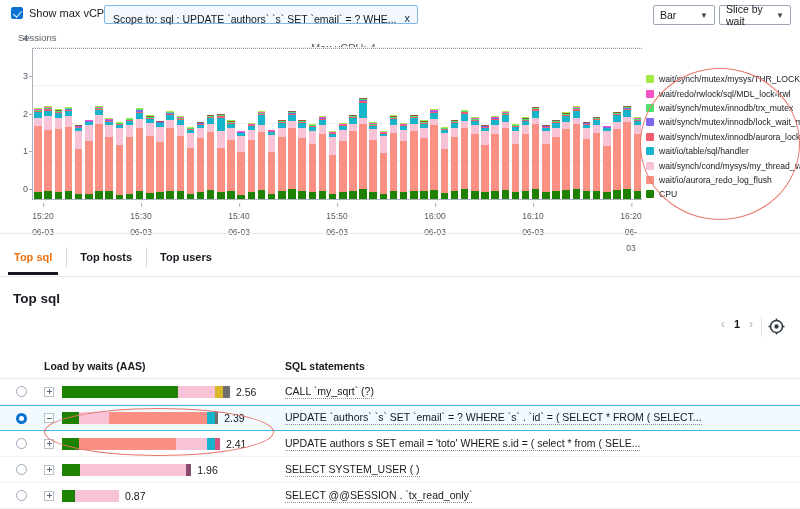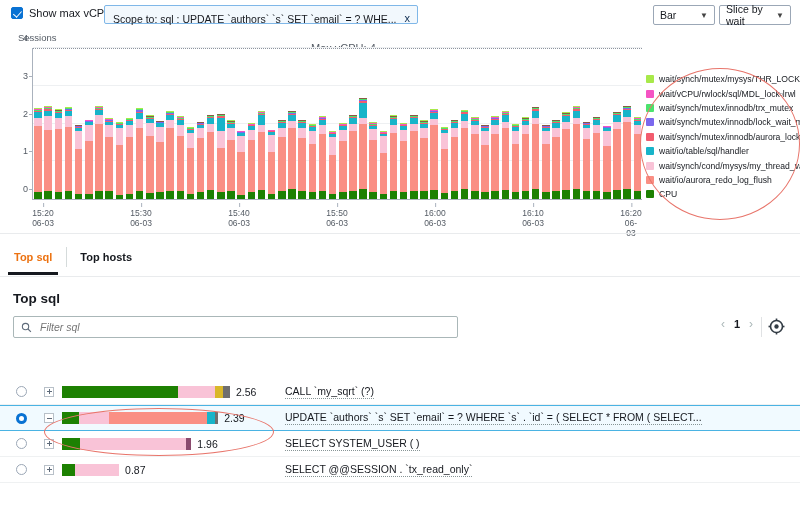--- a/index.html
+++ b/index.html
@@ -83,21 +83,21 @@
   }
   .bars { position: absolute; left: 0; bottom: 0; width: 100%; height: 100%;
           display: flex; align-items: flex-end; }
   .barslot { flex: 1 1 0; height: 100%; display: flex; align-items: flex-end;
              justify-content: center; }
   .bar { width: 74%; display: flex; flex-direction: column-reverse; }
   .seg { width: 100%; }
 
   .xaxis { position: absolute; left: 32px; top: 174px; width: 610px; height: 26px; }
   .xtick { position: absolute; transform: translateX(-50%); text-align: center;
-           font-size: 8.5px; color: #545b64; line-height: 10px; }
+           font-size: 8.5px; color: #545b64; line-height: 16px; }
   .xtick .tickmark { position: absolute; left: 50%; top: -5px; width: 1px; height: 4px;
                      background: #aab2bd; }
 
   
   .legend { position: absolute; left: 646px; top: 44px; width: 154px; }
   .legrow { display: flex; align-items: center; gap: 5px; height: 14.4px; }
   .swatch { width: 8px; height: 8px; border-radius: 1px; flex: none; }
   .legtext { font-size: 8.6px; color: #16191f; white-space: nowrap;
              overflow: hidden; }
 
@@ -1082,21 +1082,21 @@
         <div class="xtick" style="left: 599px; top: 6px;"><span class="tickmark"></span>16:20<br>06-03</div>
       </div>
 
     <div class="legend" id="legend">
         <div class="legrow">
           <div class="swatch" style="background: rgb(168, 233, 74);"></div>
           <div class="legtext">wait/synch/mutex/mysys/THR_LOCK▫mu</div>
         </div>
         <div class="legrow">
           <div class="swatch" style="background: rgb(245, 83, 195);"></div>
-          <div class="legtext">wait/vCPU/rwlock/sql/MDL_lock▫lrwl</div>
+          <div class="legtext">wait/redo/rwlock/sql/MDL_lock▫lrwl</div>
         </div>
         <div class="legrow">
           <div class="swatch" style="background: rgb(75, 227, 109);"></div>
           <div class="legtext">wait/synch/mutex/innodb/trx_mutex</div>
         </div>
         <div class="legrow">
           <div class="swatch" style="background: rgb(123, 104, 238);"></div>
           <div class="legtext">wait/synch/mutex/innodb/lock_wait_m</div>
         </div>
         <div class="legrow">
@@ -1121,52 +1121,50 @@
         </div>
       </div>
     <div class="ellipse" id="ellipse-legend"></div>
   </div>
 
   <div class="hr" style="top:233px;"></div>
 
   <div class="tabs" id="tabs">
       <div class="tab active">Top sql</div>
       <div class="tab">Top hosts</div>
+      <div class="tab">Top users</div>
     </div>
 
   <div class="card">
     <div class="card-title">Top sql</div>
 
-    <div class="filterbox">
-      <svg class="search-icon" viewBox="0 0 16 16">
-        <circle cx="6.6" cy="6.6" r="4.6" fill="none" stroke="#5f6b7a" stroke-width="1.6"></circle>
-        <line x1="10.2" y1="10.2" x2="14.4" y2="14.4" stroke="#5f6b7a" stroke-width="1.6"></line>
-      </svg>
-      <input type="text" placeholder="Filter sql" style="">
-    </div>
 
     <div class="pager">
       <span class="pg-arrow">‹</span>
       <span class="pg-num">1</span>
       <span class="pg-arrow">›</span>
     </div>
     <div class="pref-sep"></div>
     <div class="pref-btn">
       <svg viewBox="0 0 20 20" width="19" height="19">
         <circle cx="10" cy="10" r="6.3" fill="none" stroke="#333c45" stroke-width="1.7"></circle>
         <circle cx="10" cy="10" r="2.3" fill="#333c45"></circle>
         <g stroke="#333c45" stroke-width="1.7">
           <line x1="10" y1="1.6" x2="10" y2="4"></line>
             <line x1="10" y1="16" x2="10" y2="18.4"></line>
           <line x1="1.6" y1="10" x2="4" y2="10"></line>
             <line x1="16" y1="10" x2="18.4" y2="10"></line>
         </g>
       </svg>
     </div>
 
+    <div class="thead">
+      <div class="th" id="th-load">Load by waits (AAS)</div>
+      <div class="th" id="th-sql">SQL statements</div>
+    </div>
 
     <div class="rows" id="rows">
         <div class="row">
           <div class="radio"></div>
           <div class="expander plus"></div>
           <div class="loadbar" style="width: 168px;">
             <div class="lseg" style="width: 69%; background: rgb(29, 129, 2);"></div>
             <div class="lseg" style="width: 22%; background: rgb(249, 195, 215);"></div>
             <div class="lseg" style="width: 5%; background: rgb(217, 183, 42);"></div>
             <div class="lseg" style="width: 4%; background: rgb(111, 111, 111);"></div>
@@ -1183,20 +1181,33 @@
             <div class="lseg" style="width: 63%; background: rgb(250, 143, 132);"></div>
             <div class="lseg" style="width: 5%; background: rgb(24, 180, 201);"></div>
             <div class="lseg" style="width: 2%; background: rgb(111, 111, 111);"></div>
           </div>
           <div class="lval" style="left: 224.24px;">2.39</div>
           <div class="sqltext">UPDATE `authors` `s` SET `email` = ? WHERE `s` . `id` = ( SELECT * FROM ( SELECT...</div>
         </div>
         <div class="row">
           <div class="radio"></div>
           <div class="expander plus"></div>
+          <div class="loadbar" style="width: 157.92px;">
+            <div class="lseg" style="width: 11%; background: rgb(29, 129, 2);"></div>
+            <div class="lseg" style="width: 61%; background: rgb(250, 143, 132);"></div>
+            <div class="lseg" style="width: 20%; background: rgb(249, 195, 215);"></div>
+            <div class="lseg" style="width: 5%; background: rgb(24, 180, 201);"></div>
+            <div class="lseg" style="width: 3%; background: rgb(212, 84, 127);"></div>
+          </div>
+          <div class="lval" style="left: 225.92px;">2.41</div>
+          <div class="sqltext">UPDATE authors s SET email = 'toto' WHERE s.id = ( select * from ( SELE...</div>
+        </div>
+        <div class="row">
+          <div class="radio"></div>
+          <div class="expander plus"></div>
           <div class="loadbar" style="width: 129.36px;">
             <div class="lseg" style="width: 14%; background: rgb(29, 129, 2);"></div>
             <div class="lseg" style="width: 82%; background: rgb(249, 195, 215);"></div>
             <div class="lseg" style="width: 4%; background: rgb(138, 74, 110);"></div>
           </div>
           <div class="lval" style="left: 197.36px;">1.96</div>
           <div class="sqltext">SELECT SYSTEM_USER ( )</div>
         </div>
         <div class="row">
           <div class="radio"></div>

